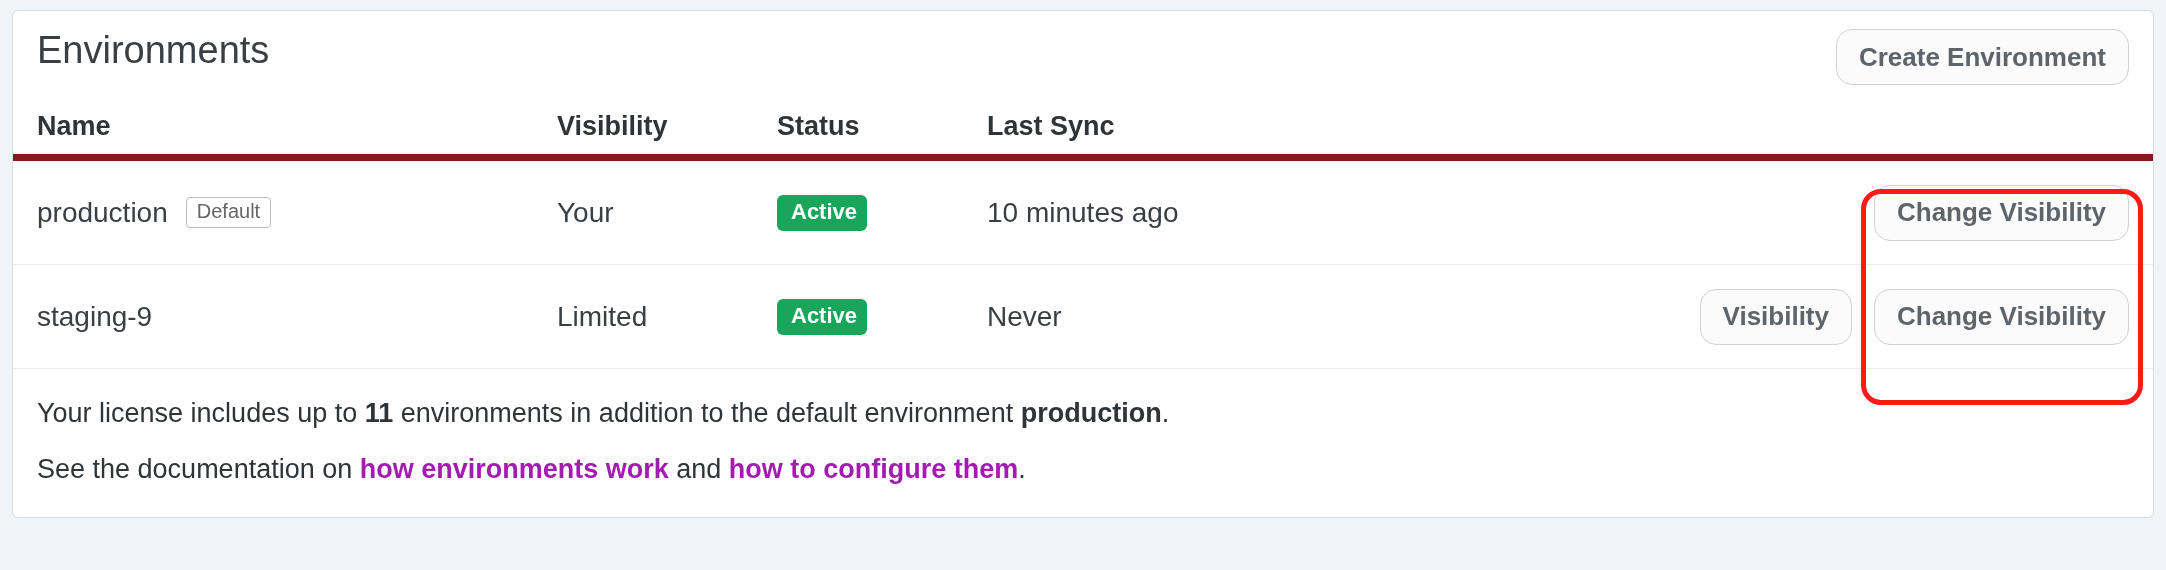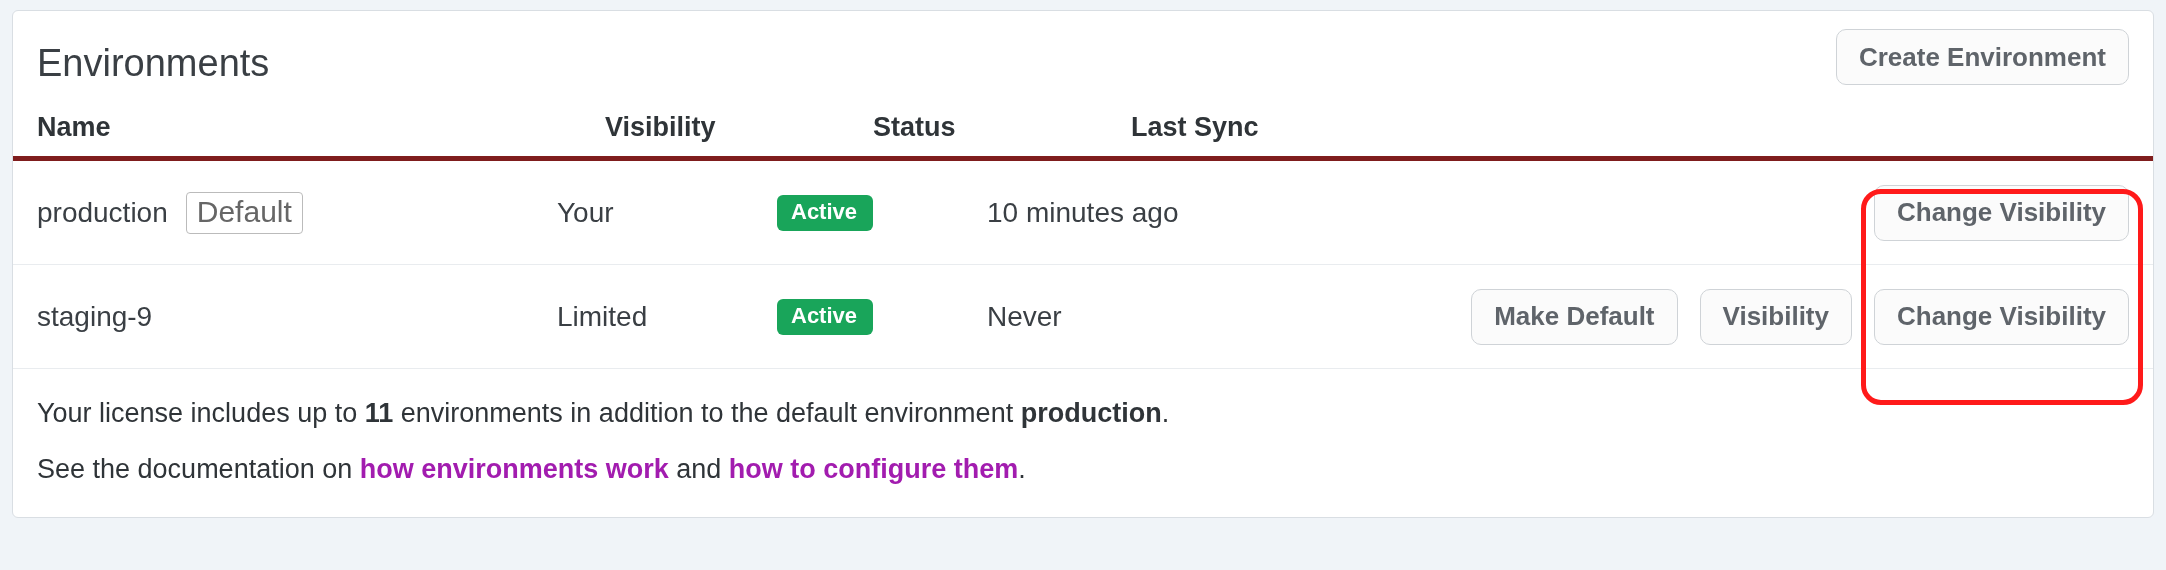--- a/index.html
+++ b/index.html
@@ -15,85 +15,84 @@
   }
   .panel {
     background: #fff;
     border: 1px solid #d9dee3;
     border-radius: 6px;
     overflow: hidden;
   }
   .panel-header {
     display: flex;
     justify-content: space-between;
-    align-items: flex-end;
+    align-items: flex-start;
     padding: 18px 24px 14px 24px;
   }
   .panel-title {
     font-size: 38px;
     font-weight: 400;
     color: #3a3f44;
   }
   .btn {
     display: inline-flex;
     align-items: center;
     justify-content: center;
     height: 56px;
     padding: 0 22px;
     font-size: 26px;
     font-weight: 600;
     color: #5f646a;
     background: #fbfbfb;
     border: 1px solid #cfd3d7;
-    border-radius: 10px;
+    border-radius: 16px;
     cursor: pointer;
     white-space: nowrap;
   }
   .cols-header, .row {
     display: grid;
     grid-template-columns: 520px 220px 210px 1fr auto;
     align-items: center;
     padding: 0 24px;
   }
   .cols-header {
     height: 62px;
-    border-bottom: 5px solid #7f1d1d;
-    gap: 48px;
+    border-bottom: 7px solid #7f1d1d;
   }
   .cols-header .col {
     font-size: 27px;
     font-weight: 700;
     color: #2f3438;
   }
   .row {
     height: 104px;
     border-bottom: 1px solid #e9ecef;
     font-size: 28px;
     color: #3a3f44;
   }
   .row:last-of-type { border-bottom: 1px solid #e9ecef; }
   .name-cell { display: flex; align-items: center; gap: 18px; }
   .default-badge {
-    font-size: 30px;
+    font-size: 20px;
     color: #666;
     border: 1px solid #bbb;
     border-radius: 4px;
     padding: 2px 10px 4px 10px;
     background: #fff;
   }
   .status-pill {
     display: inline-flex;
     align-items: center;
     justify-content: center;
     background: #19a55a;
     color: #fff;
     font-size: 22px;
     font-weight: 600;
     border-radius: 6px;
-    padding: 4px 16px 6px 14px;
+    padding: 4px 10px 6px 14px;
     width: fit-content;
   }
   .row-actions {
     display: flex;
     gap: 22px;
     justify-content: flex-start;
   }
   .footer {
     padding: 24px 24px 26px 24px;
     font-size: 27px;
@@ -151,21 +150,20 @@
     <div class="row">
       <div class="name-cell">
         <span>staging-9</span>
       </div>
       <div>Limited</div>
       <div>
         <span class="status-pill">Active</span>
       </div>
       <div>Never</div>
       <div class="row-actions">
-        <button class="btn">Make Default</button>
         <button class="btn">Visibility</button>
         <button class="btn">Change Visibility</button>
       </div>
     </div>
 
     <div class="footer">
       <p>
         <span>Your license includes up to </span><strong>11</strong><span> environments in addition to the default environment </span><strong>production</strong><span>.</span>
       </p>
       <p>

